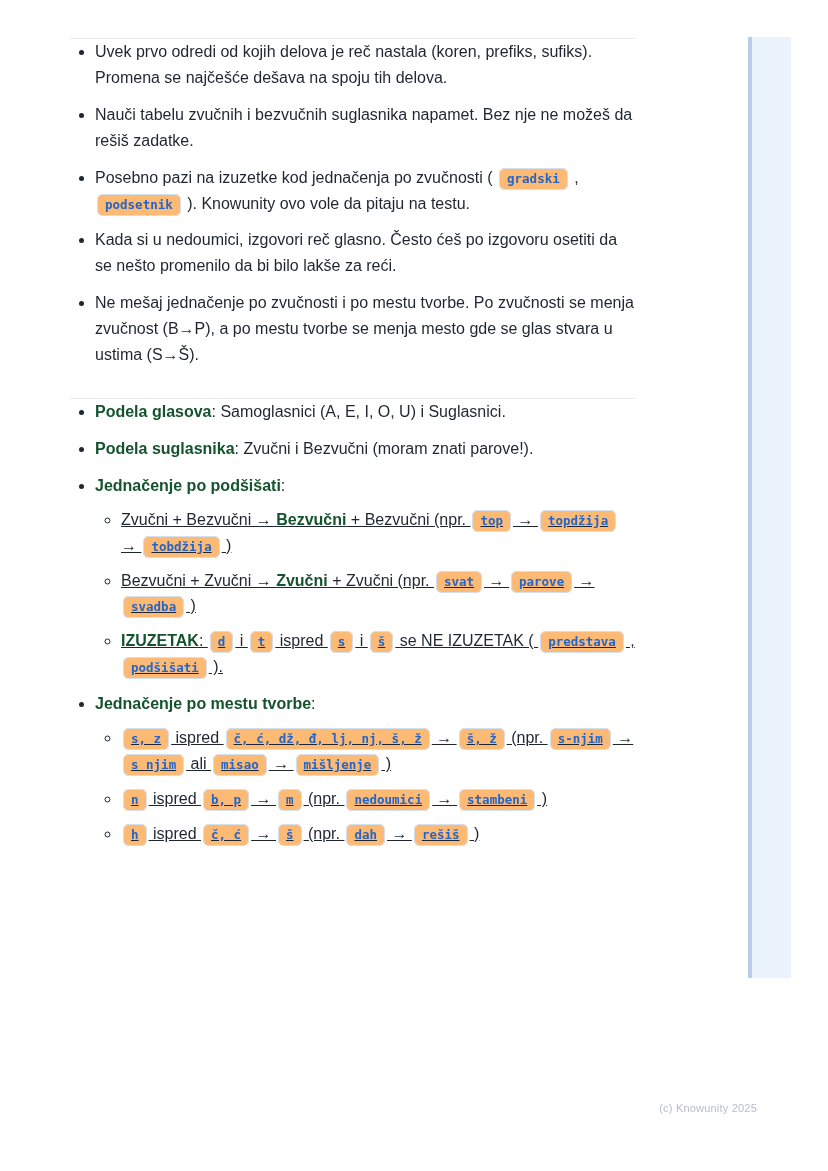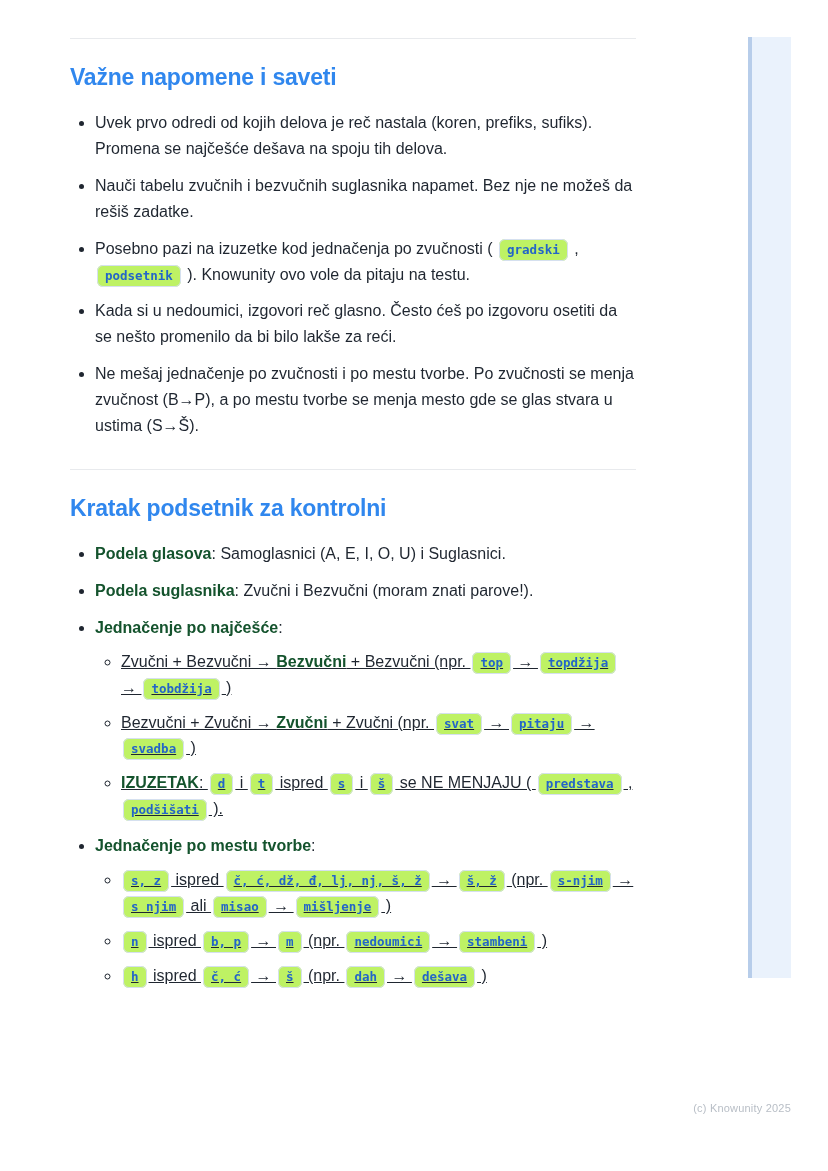--- a/index.html
+++ b/index.html
@@ -49,79 +49,77 @@
   }
   ul.lvl2 > li {
     margin-bottom:9px;
   }
   strong { font-weight:700; color:#14532d; }
   code.badge {
     font-family:"DejaVu Sans Mono","Liberation Mono",monospace;
     font-size:12.5px;
     font-weight:bold;
     color:#2365c8;
-    background:#bef264;
+    background:#fdba74;
     border:1px solid #d5e0ef;
     border-radius:6px;
     padding:2px 7px 3px 7px;
     margin:0 2px;
     white-space:nowrap;
   }
   code.badge.wide { white-space:normal;margin-top:28px; }
   .side-strip {
     position:absolute;
     left:748px; top:37px;
     width:43px; height:941px;
     background:#eaf2fc;
     border-left:4px solid #b7cdea;
     box-sizing:border-box;
   }
   .footer {
     position:absolute;
     top:1102px;
-    right:37px;
+    right:71px;
     font-size:11px;
     color:#b8bec6;
     letter-spacing:0.2px;
   }
 </style>
 </head>
 <body>
 
 <div class="content">
 
   <hr class="divider top-divider">
 
   <section>
-    <h2 class="section-title">Važne napomene i saveti</h2>
     <ul class="lvl1">
         <li><span>Uvek prvo odredi od kojih delova je reč nastala (koren, prefiks, sufiks). Promena se najčešće dešava na spoju tih delova.</span></li>
         <li><span>Nauči tabelu zvučnih i bezvučnih suglasnika napamet. Bez nje ne možeš da rešiš zadatke.</span></li>
         <li><span>Posebno pazi na izuzetke kod jednačenja po zvučnosti ( </span><code class="badge">gradski</code><span> , </span><code class="badge">podsetnik</code><span> ). Knowunity ovo vole da pitaju na testu.</span></li>
         <li><span>Kada si u nedoumici, izgovori reč glasno. Često ćeš po izgovoru osetiti da se nešto promenilo da bi bilo lakše za reći.</span></li>
         <li><span>Ne mešaj jednačenje po zvučnosti i po mestu tvorbe. Po zvučnosti se menja zvučnost (B→P), a po mestu tvorbe se menja mesto gde se glas stvara u ustima (S→Š).</span></li>
       </ul>
   </section>
 
   <hr class="divider mid-divider">
 
   <section>
-    <h2 class="section-title">Kratak podsetnik za kontrolni</h2>
     <ul class="lvl1">
         <li><strong>Podela glasova</strong><span>: Samoglasnici (A, E, I, O, U) i Suglasnici.</span></li>
         <li><strong>Podela suglasnika</strong><span>: Zvučni i Bezvučni (moram znati parove!).</span></li>
-        <li><strong>Jednačenje po najčešće</strong><span>:</span><ul class="lvl2">
+        <li><strong>Jednačenje po podšišati</strong><span>:</span><ul class="lvl2">
             <li><span>Zvučni + Bezvučni → </span><strong>Bezvučni</strong><span> + Bezvučni (npr. </span><code class="badge">top</code><span> → </span><code class="badge">topdžija</code><span> → </span><code class="badge">tobdžija</code><span> )</span></li>
-            <li><span>Bezvučni + Zvučni → </span><strong>Zvučni</strong><span> + Zvučni (npr. </span><code class="badge">svat</code><span> → </span><code class="badge">pitaju</code><span> → </span><code class="badge">svadba</code><span> )</span></li>
-            <li><strong>IZUZETAK</strong><span>: </span><code class="badge">d</code><span> i </span><code class="badge">t</code><span> ispred </span><code class="badge">s</code><span> i </span><code class="badge">š</code><span> se NE MENJAJU ( </span><code class="badge">predstava</code><span> , </span><code class="badge">podšišati</code><span> ).</span></li>
+            <li><span>Bezvučni + Zvučni → </span><strong>Zvučni</strong><span> + Zvučni (npr. </span><code class="badge">svat</code><span> → </span><code class="badge">parove</code><span> → </span><code class="badge">svadba</code><span> )</span></li>
+            <li><strong>IZUZETAK</strong><span>: </span><code class="badge">d</code><span> i </span><code class="badge">t</code><span> ispred </span><code class="badge">s</code><span> i </span><code class="badge">š</code><span> se NE IZUZETAK ( </span><code class="badge">predstava</code><span> , </span><code class="badge">podšišati</code><span> ).</span></li>
           </ul></li>
         <li><strong>Jednačenje po mestu tvorbe</strong><span>:</span><ul class="lvl2">
             <li><code class="badge">s, z</code><span> ispred </span><code class="badge wide">č, ć, dž, đ, lj, nj, š, ž</code><span> → </span><code class="badge">š, ž</code><span> (npr. </span><code class="badge">s-njim</code><span> → </span><code class="badge">s njim</code><span> ali </span><code class="badge">misao</code><span> → </span><code class="badge">mišljenje</code><span> )</span></li>
             <li><code class="badge">n</code><span> ispred </span><code class="badge">b, p</code><span> → </span><code class="badge">m</code><span> (npr. </span><code class="badge">nedoumici</code><span> → </span><code class="badge">stambeni</code><span> )</span></li>
-            <li><code class="badge">h</code><span> ispred </span><code class="badge">č, ć</code><span> → </span><code class="badge">š</code><span> (npr. </span><code class="badge">dah</code><span> → </span><code class="badge">dešava</code><span> )</span></li>
+            <li><code class="badge">h</code><span> ispred </span><code class="badge">č, ć</code><span> → </span><code class="badge">š</code><span> (npr. </span><code class="badge">dah</code><span> → </span><code class="badge">rešiš</code><span> )</span></li>
           </ul></li>
       </ul>
   </section>
 
 </div>
 
 <div class="side-strip"></div>
 
 <div class="footer">(c) Knowunity 2025</div>
 

